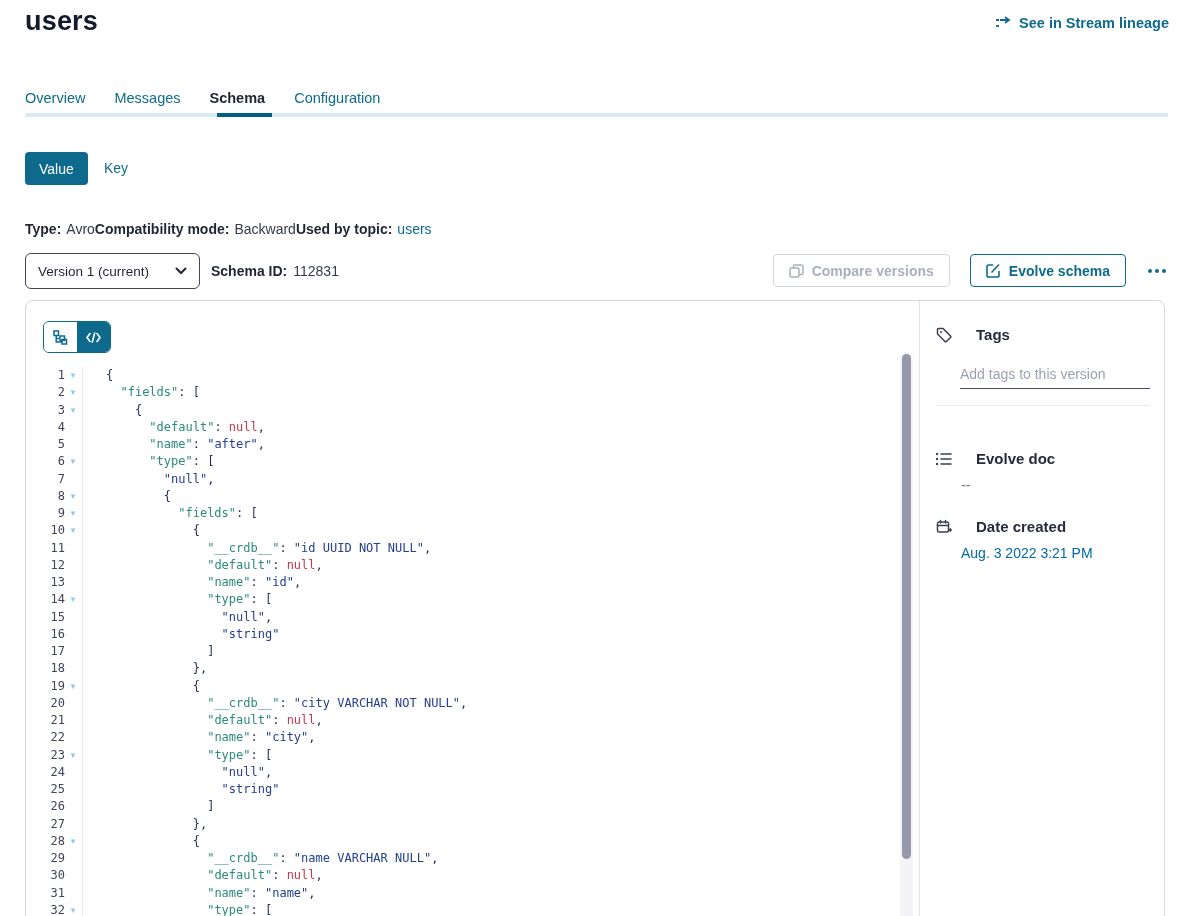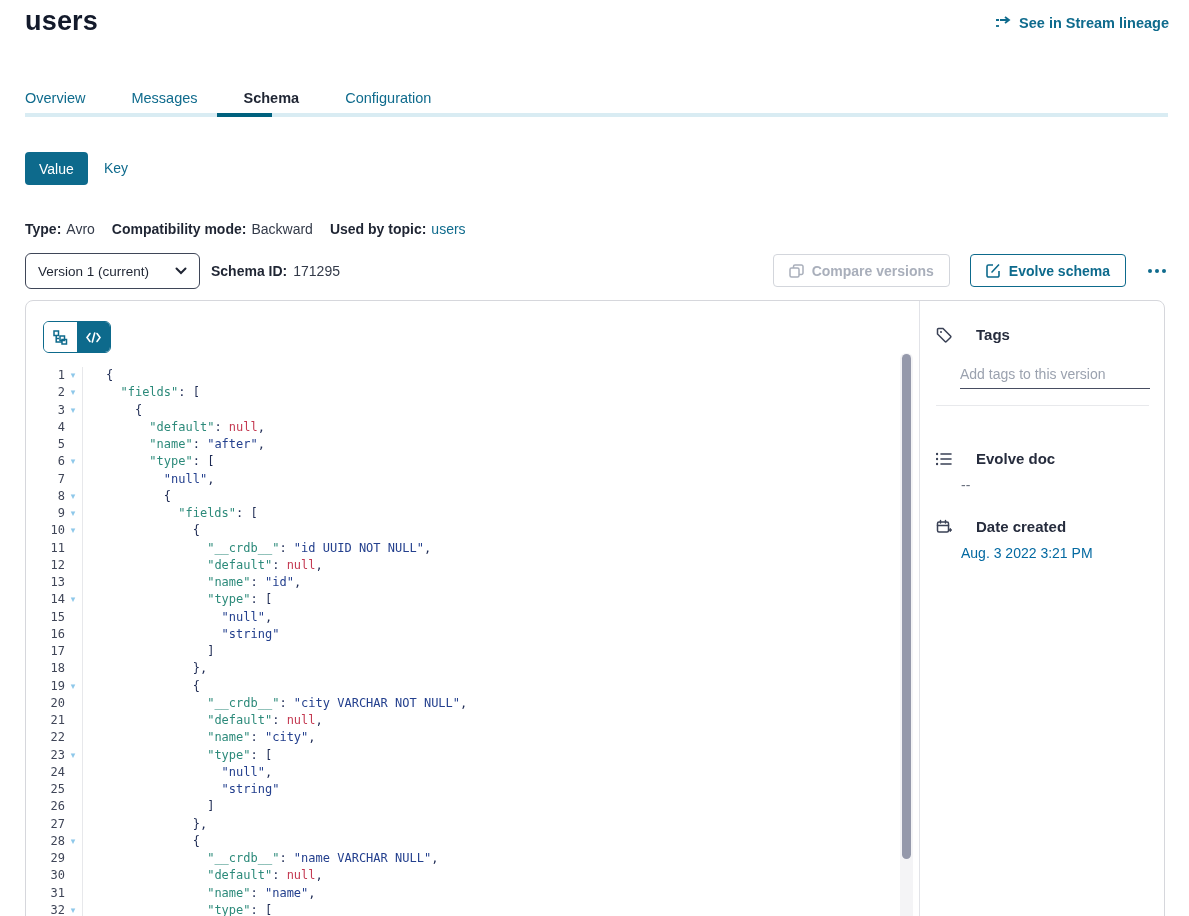--- a/index.html
+++ b/index.html
@@ -6,31 +6,31 @@
   html,body { width:1189px; height:916px; }
   body {
     position:relative; overflow:hidden; background:#ffffff;
     font-family:"Liberation Sans", sans-serif; color:#23293a;
   }
   
   .page-title { position:absolute; left:25px; top:6px; font-size:27px; font-weight:700; color:#131a2b; letter-spacing:.2px; }
   .lineage-link { position:absolute; right:20px; top:15px; display:flex; align-items:center; gap:7px;
     color:#0f6b8d; font-size:14.5px; font-weight:600; cursor:pointer; }
   
-  .tabs { position:absolute; left:25px; top:90px; display:flex; gap:46px; font-size:14.5px; }
+  .tabs { position:absolute; left:25px; top:90px; display:flex; gap:29px; font-size:14.5px; }
   .tab { color:#0f6b8d; font-weight:500; cursor:pointer; }
   .tab.active { color:#1f2533; font-weight:600; }
   .tab-track { position:absolute; left:25px; top:113px; width:1143px; height:4px; background:#d9ecf3; }
   .tab-track-active { position:absolute; left:192px; top:0; width:55px; height:4px; background:#00617e; }
   
   .seg-value { position:absolute; left:25px; top:152px; height:33px; padding:0 14px; background:#0d6a8c; color:#fff;
     border:none; border-radius:4px; font-size:14px; font-family:inherit; cursor:pointer;text-align:right; }
   .seg-key { position:absolute; left:104px; top:160px; color:#0f6b8d; font-size:14px; font-weight:500; cursor:pointer; }
   
-  .meta-row { position:absolute; left:25px; top:221px; display:flex; gap:17px; font-size:14px; }
+  .meta-row { position:absolute; left:25px; top:221px; display:flex; gap:0; font-size:14px; }
   .meta-pair { display:flex; gap:5px; }
   .meta-label { font-weight:700; color:#1f2533; }
   .meta-value { color:#333a49; }
   .meta-value.link { color:#0f6b8d; cursor:pointer; }
   
   .version-select { position:absolute; left:25px; top:253px; width:175px; height:36px; border:1px solid #3f4658;
     border-radius:6px; display:flex; align-items:center; justify-content:space-between; padding:0 12px;
     font-size:13.5px; color:#1f2533; cursor:pointer; background:#fff; }
   .schema-id { position:absolute; left:211px; top:263px; font-size:14px; display:flex; gap:6px; }
   .controls-right { position:absolute; right:21px; top:254px; display:flex; align-items:center; gap:20px; }
@@ -121,21 +121,21 @@
 <div class="version-select">
   <span>Version 1 (current)</span>
   <span>
     <svg width="12" height="8" viewBox="0 0 12 8" fill="none" stroke="#1f2533" stroke-width="2" stroke-linecap="round">
         <path d="M1.5 1.5 L6 6 L10.5 1.5"></path>
       </svg>
   </span>
 </div>
 <div class="schema-id">
   <span class="meta-label">Schema ID:</span>
-  <span class="meta-value">171295</span>
+  <span class="meta-value">112831</span>
 </div>
 <div class="controls-right">
   <button class="btn btn-compare" disabled="">
     <span>
       <svg width="15" height="14" viewBox="0 0 15 14" fill="none" stroke="#a9afbb" stroke-width="1.5">
         <rect x="1" y="4" width="9" height="9" rx="1.5"></rect>
         <path d="M4.5 4 V2.5 A1.5 1.5 0 0 1 6 1 H12.5 A1.5 1.5 0 0 1 14 2.5 V9 A1.5 1.5 0 0 1 12.5 10.5 H10"></path>
       </svg>
     </span>
     <span>Compare versions</span>

